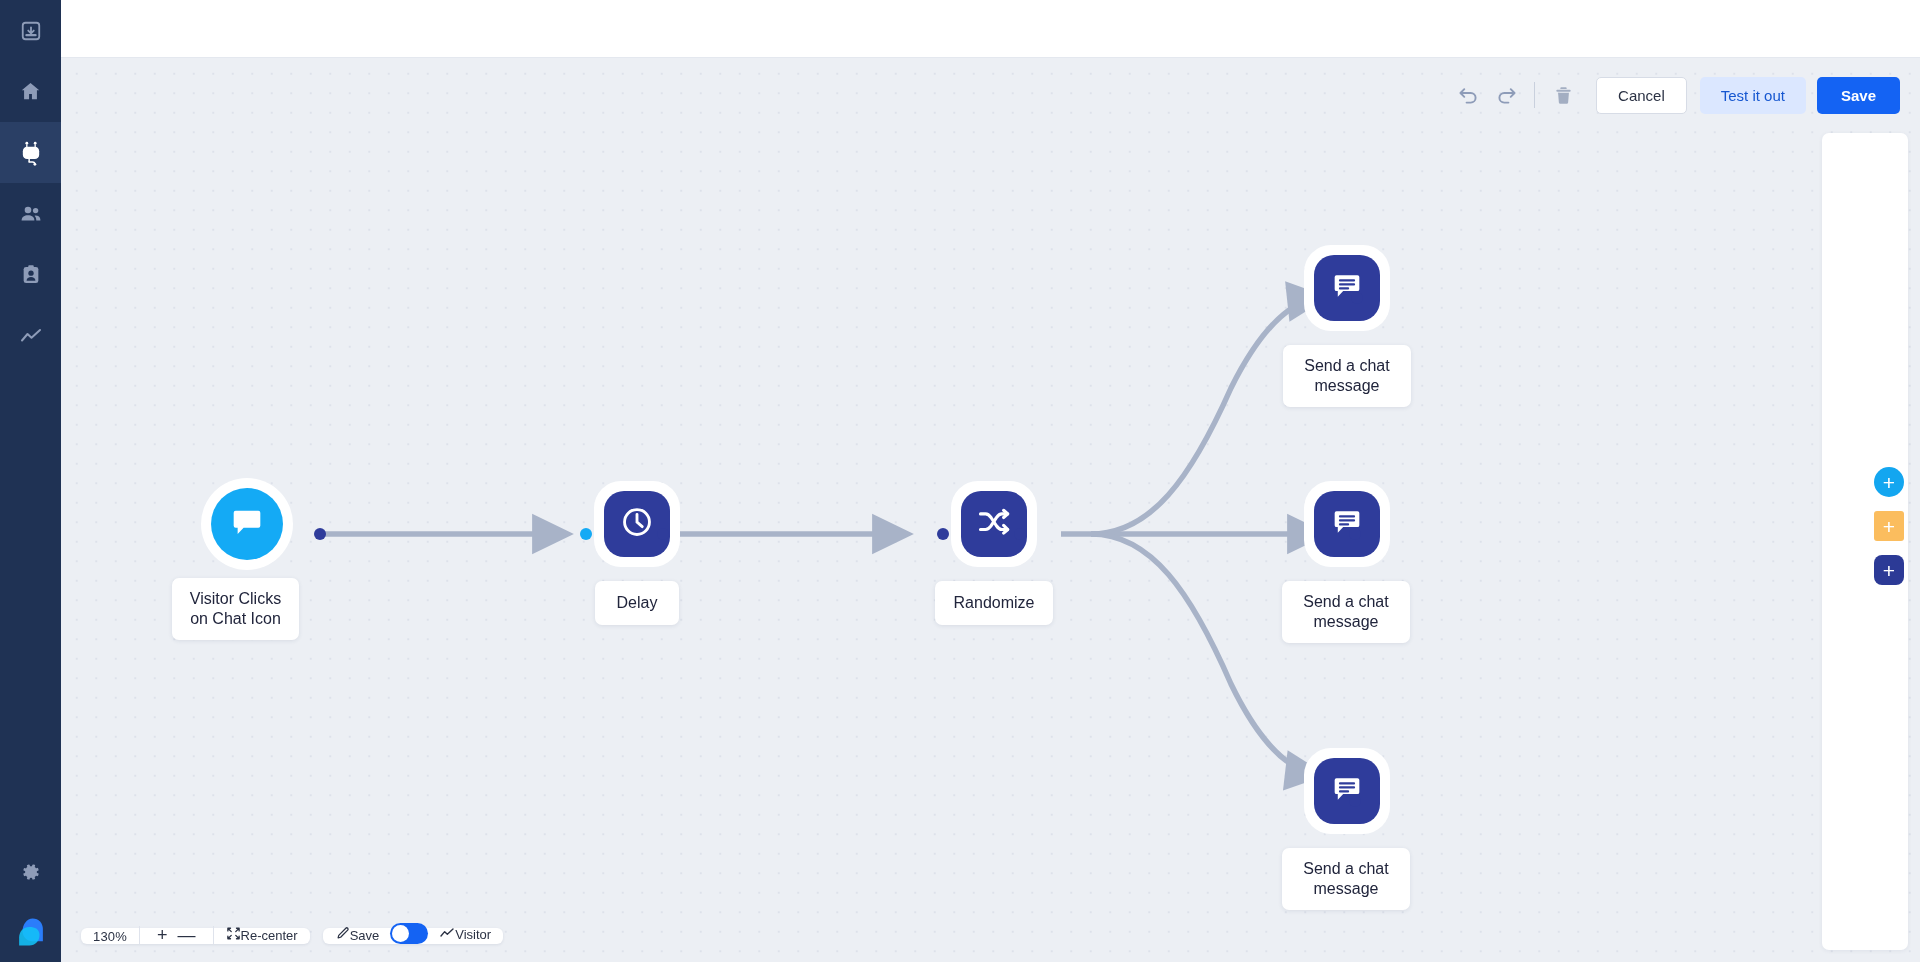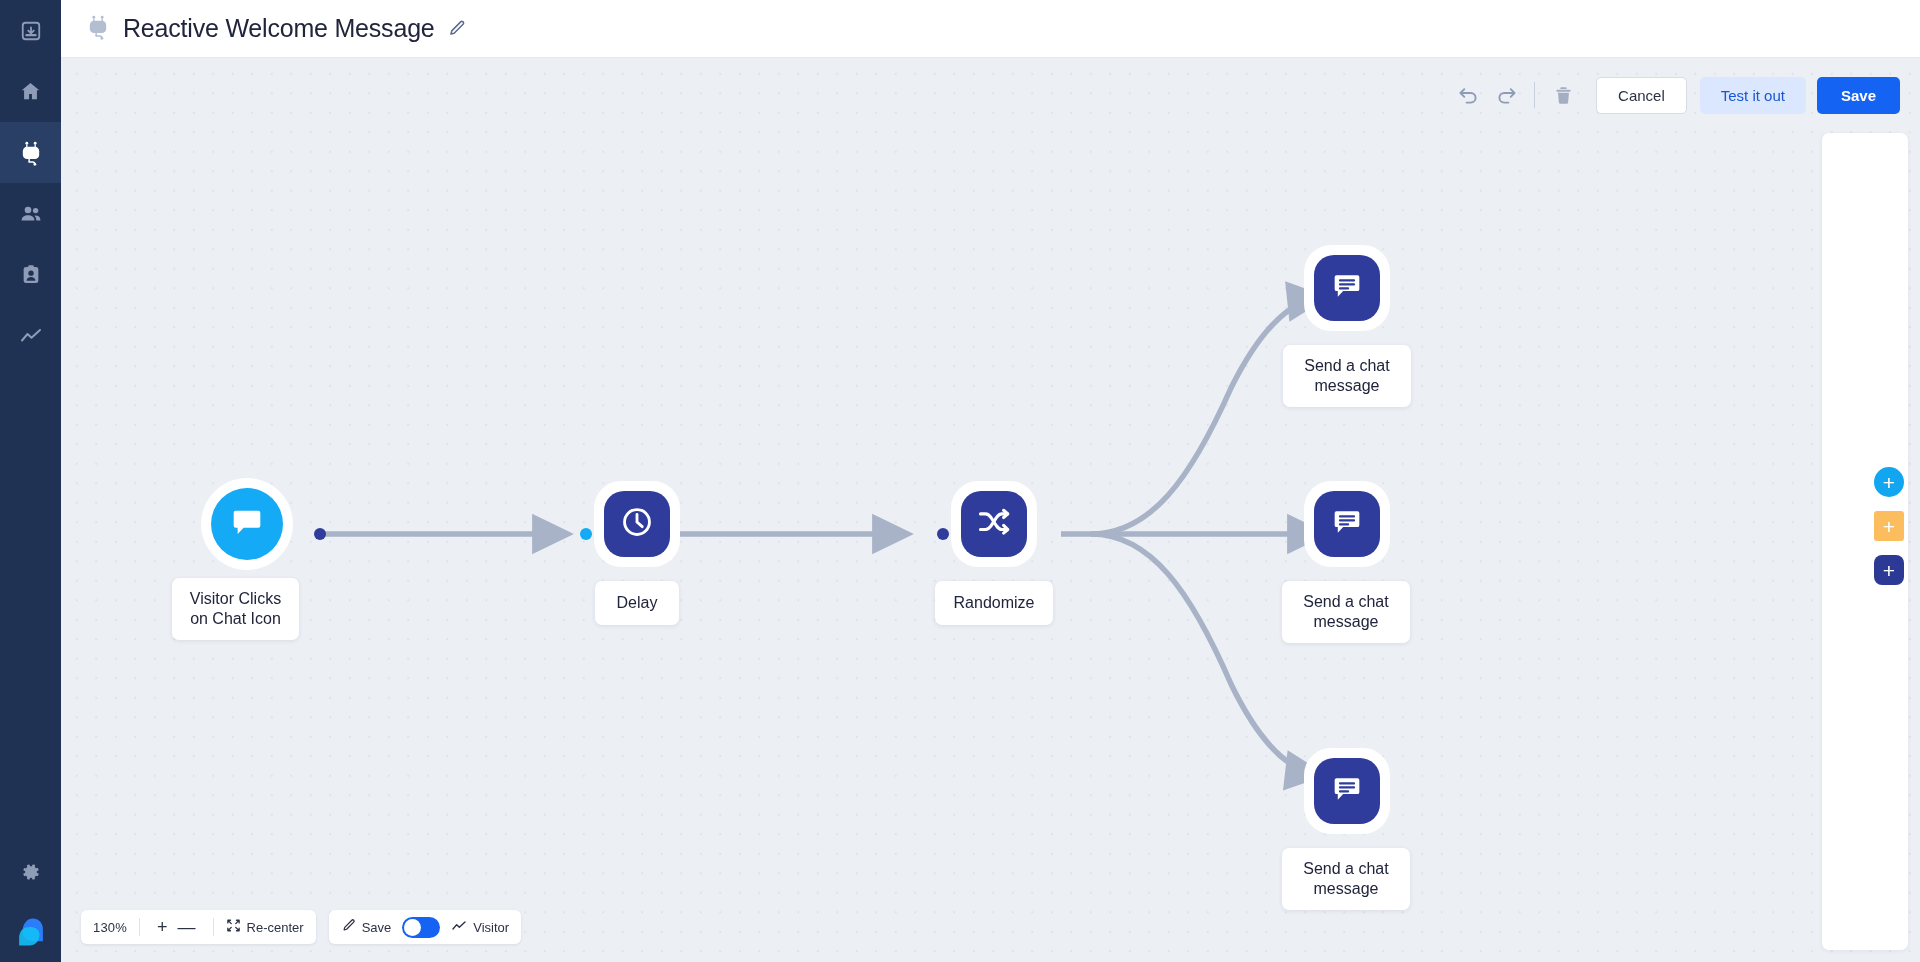--- a/index.html
+++ b/index.html
@@ -121,27 +121,27 @@
   .add-cyan  { background:#13a6f0; border-radius:50%; }
   .add-amber { background:#fbbd5e; border-radius:3px; }
   .add-navy  { background:#2c3a96; border-radius:8px; }
 
   
   #bottom-bar {
     position:absolute; left:20px; bottom:18px;
     display:flex; align-items:center; gap:13px; z-index: 20;
   }
   .bb-group {
-    background:#fff; border-radius:6px; height:34px;
-    display:flex; align-items:center; padding:0 12px;
+    background:#fff; border-radius:6px; height:16px;
+    display:flex; align-items:flex-end; padding:0 12px;
     box-shadow: 0 1px 3px rgba(40,60,100,0.10);
     font-size:13px; color:#2b3244;
   }
   .bb-sep { width:1px; height:18px; background:#dfe3ec; margin:0 12px; }
-  .bb-btn { cursor:pointer; display:flex; align-items:center; gap:6px; user-select:none; }
+  .bb-btn { cursor:pointer; display:flex; align-items:center; user-select:none; }
   .bb-zoom-sym { font-size:18px; line-height:1; cursor:pointer; color:#2b3244; padding:0 5px; }
   #zoom-level { font-size:13px; color:#2b3244; letter-spacing:0.2px; }
   #edit-toggle {
     width:38px; height:21px; border-radius:11px; background:#1463f3;
     position:relative; cursor:pointer; margin:0 11px;
   }
   #edit-toggle .knob {
     position:absolute; left:2px; top:2px; width:17px; height:17px;
     border-radius:50%; background:#fff;
   }
@@ -257,40 +257,20 @@
       <span>
         <svg width="34" height="34" viewBox="0 0 40 40">
           <path d="M22 4c7 0 12 5.4 12 12.4V31H22C15 31 10 25.6 10 18.6S15 4 22 4z" fill="#2b7dfa"></path>
           <path d="M18 14c-7 0-12 5.4-12 12.4V36h12c7 0 12-5.4 12-12.4S25 14 18 14z" fill="#13c2f7" opacity="0.88"></path>
         </svg>
       </span>
     </div>
   </nav>
 
   <header id="header">
-    <div id="flow-title-wrap">
-      <span>
-        <svg width="26" height="26" viewBox="0 0 28 28" fill="#b4bed1">
-          <circle cx="9.5" cy="3.4" r="1.5"></circle>
-            <circle cx="18.5" cy="3.4" r="1.5"></circle>
-          <rect x="8.8" y="4.6" width="1.4" height="3"></rect>
-            <rect x="17.8" y="4.6" width="1.4" height="3"></rect>
-          <rect x="5.2" y="7.4" width="17.6" height="13" rx="4.6"></rect>
-          <rect x="11.2" y="20" width="1.6" height="4"></rect>
-          <path d="M12 23.6h3.6a2.6 2.6 0 0 1 2.6 2.6" fill="none" stroke="#b4bed1" stroke-width="1.6" stroke-linecap="round"></path>
-          <circle cx="18.2" cy="26.2" r="1.5"></circle>
-        </svg>
-      </span>
-      <h1 id="flow-title">Reactive Welcome Message</h1>
-      <span class="pencil-btn">
-        <svg width="19" height="19" viewBox="0 0 24 24" fill="none" stroke="#5b6b8c" stroke-width="1.9" stroke-linecap="round" stroke-linejoin="round">
-          <path d="M17.3 3.6a2.1 2.1 0 0 1 3 3L9 18l-4 1 1-4z"></path>
-        </svg>
-      </span>
-    </div>
 
   </header>
 
   <main id="canvas">
 
     <svg id="edges" viewBox="0 0 1859 904">
       <defs>
         <marker id="ah" markerWidth="9" markerHeight="9" refX="6.2" refY="4.5" orient="auto">
           <path d="M0.4,0.8 L8,4.5 L0.4,8.2 Z" fill="#a8b3c8"></path>
         </marker>

